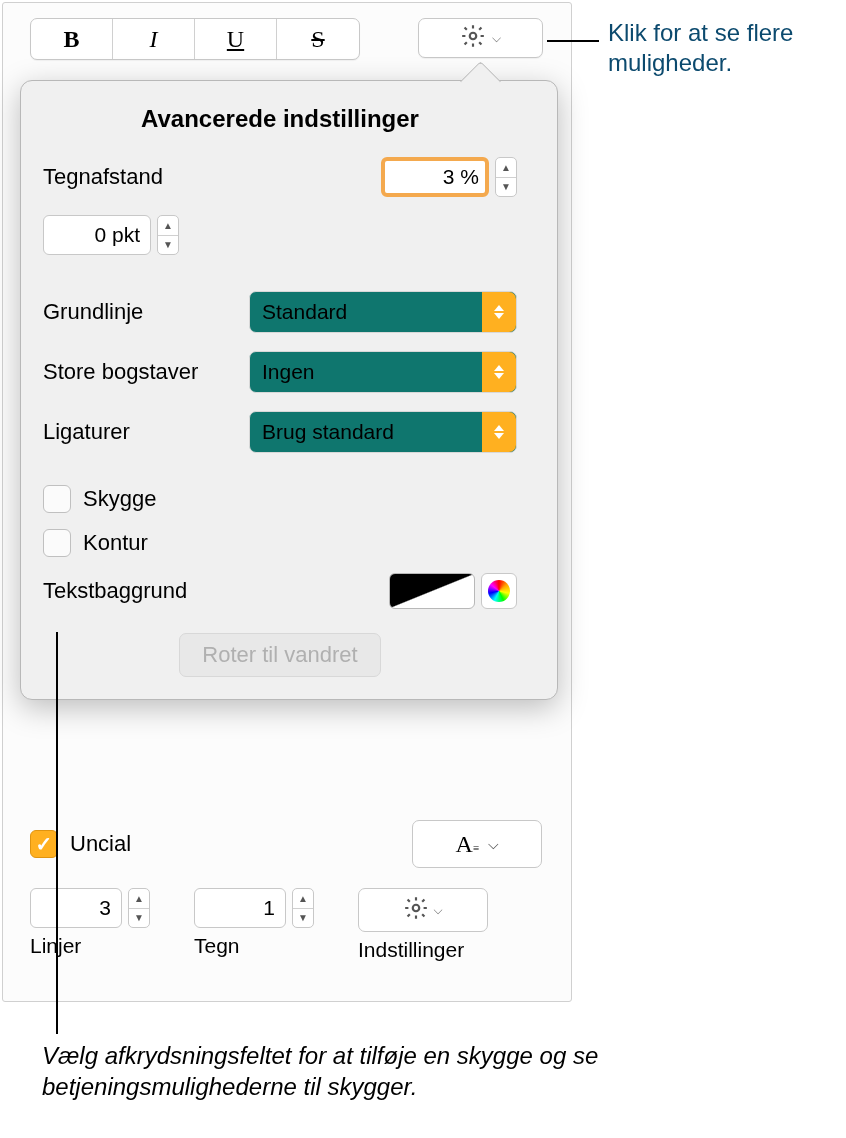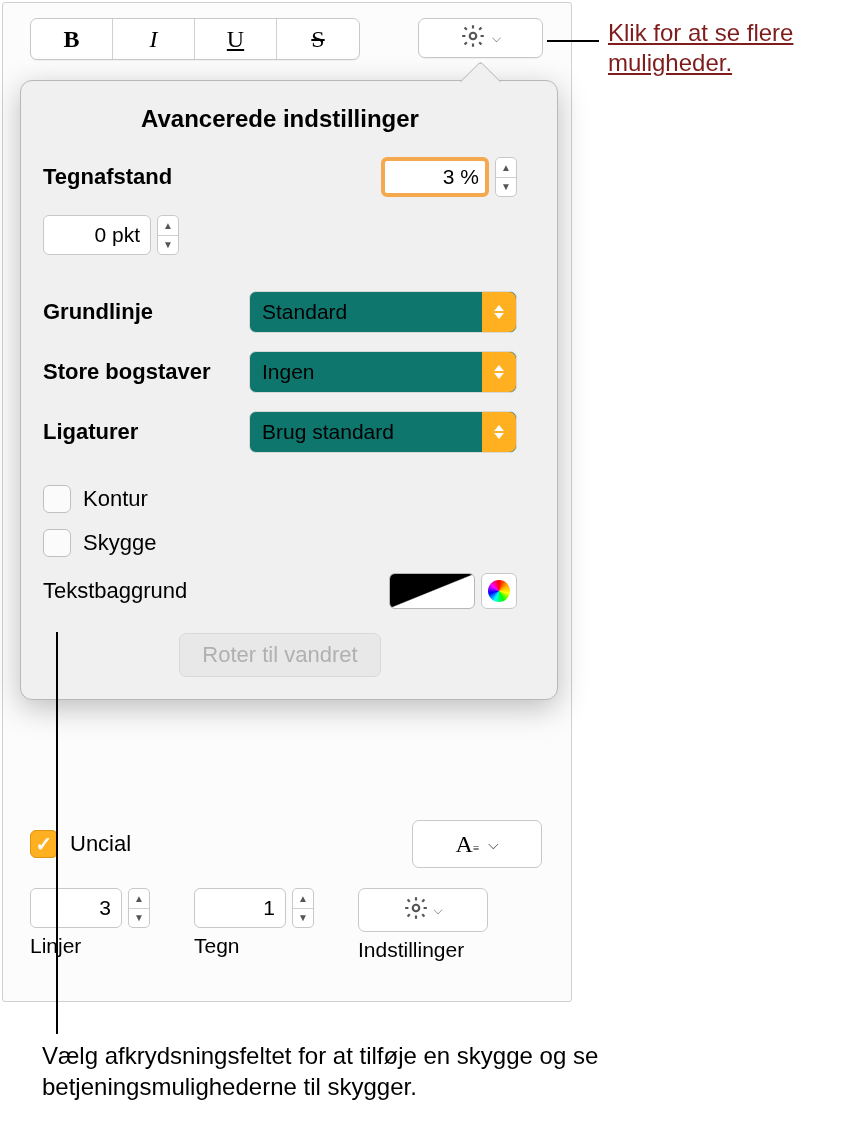--- a/index.html
+++ b/index.html
@@ -50,22 +50,21 @@
       background: #fff;
       display: flex; align-items: center; justify-content: center;
       gap: 6px;
       box-shadow: 0 1px 1px rgba(0,0,0,0.05);
     }
     .callout-1 {
       position: absolute;
       left: 608px; top: 18px;
       font-size: 24px;
       line-height: 1.25;
-      color: #7f1d1d;
-      text-decoration: underline;
+      color: #0c4a6e;
     }
     .callout-line-1 {
       position: absolute;
       left: 547px; top: 40px;
       width: 52px; height: 2px;
       background: #000;
     }
     .popover {
       position: absolute;
       left: 20px; top: 80px;
@@ -93,21 +92,21 @@
       font-weight: 600;
       margin-bottom: 24px;
     }
     .pop-row {
       display: flex;
       align-items: center;
       justify-content: space-between;
       margin-bottom: 18px;
       font-size: 22px;
     }
-    .pop-label { color: #000; font-weight: bold; }
+    .pop-label { color: #000; }
     .stepper-field {
       display: flex;
       align-items: center;
       gap: 6px;
     }
     .num-input {
       width: 108px; height: 40px;
       border: 1px solid #c8c8c8;
       border-radius: 6px;
       background: #fff;
@@ -249,20 +248,21 @@
     .settings-btn {
       width: 130px; height:44px;
       border:1px solid #c8c8c8; border-radius:7px; background:#fff;
       display:flex; align-items:center; justify-content:center; gap:4px;
     }
     .callout-2 {
       position: absolute;
       left: 42px; top: 1040px;
       font-size: 24px;
       line-height: 1.3;
+      font-style: italic;
     }
     .callout-line-2 {
       position: absolute;
       left: 56px; top: 632px;
       width: 2px; height: 402px;
       background: #000;
     }
     svg.gear { width:26px; height:26px; }
     .chev { font-size:12px; color:#666; }
   </style>
@@ -340,26 +340,26 @@
     <div class="select">
       <span>Brug standard</span>
       <div class="select-arrows"></div>
     </div>
   </div>
 
   <div style="height:14px"></div>
 
   <div class="checkbox-row">
     <div class="checkbox"></div>
-    <span>Kontur</span>
+    <span>Skygge</span>
   </div>
 
   <div class="checkbox-row">
     <div class="checkbox"></div>
-    <span>Skygge</span>
+    <span>Kontur</span>
   </div>
 
   <div class="textbg-row">
     <span>Tekstbaggrund</span>
     <div class="color-group">
       <div class="color-well"></div>
       <div class="color-wheel">
         <div class="color-wheel-inner"></div>
       </div>
     </div>

